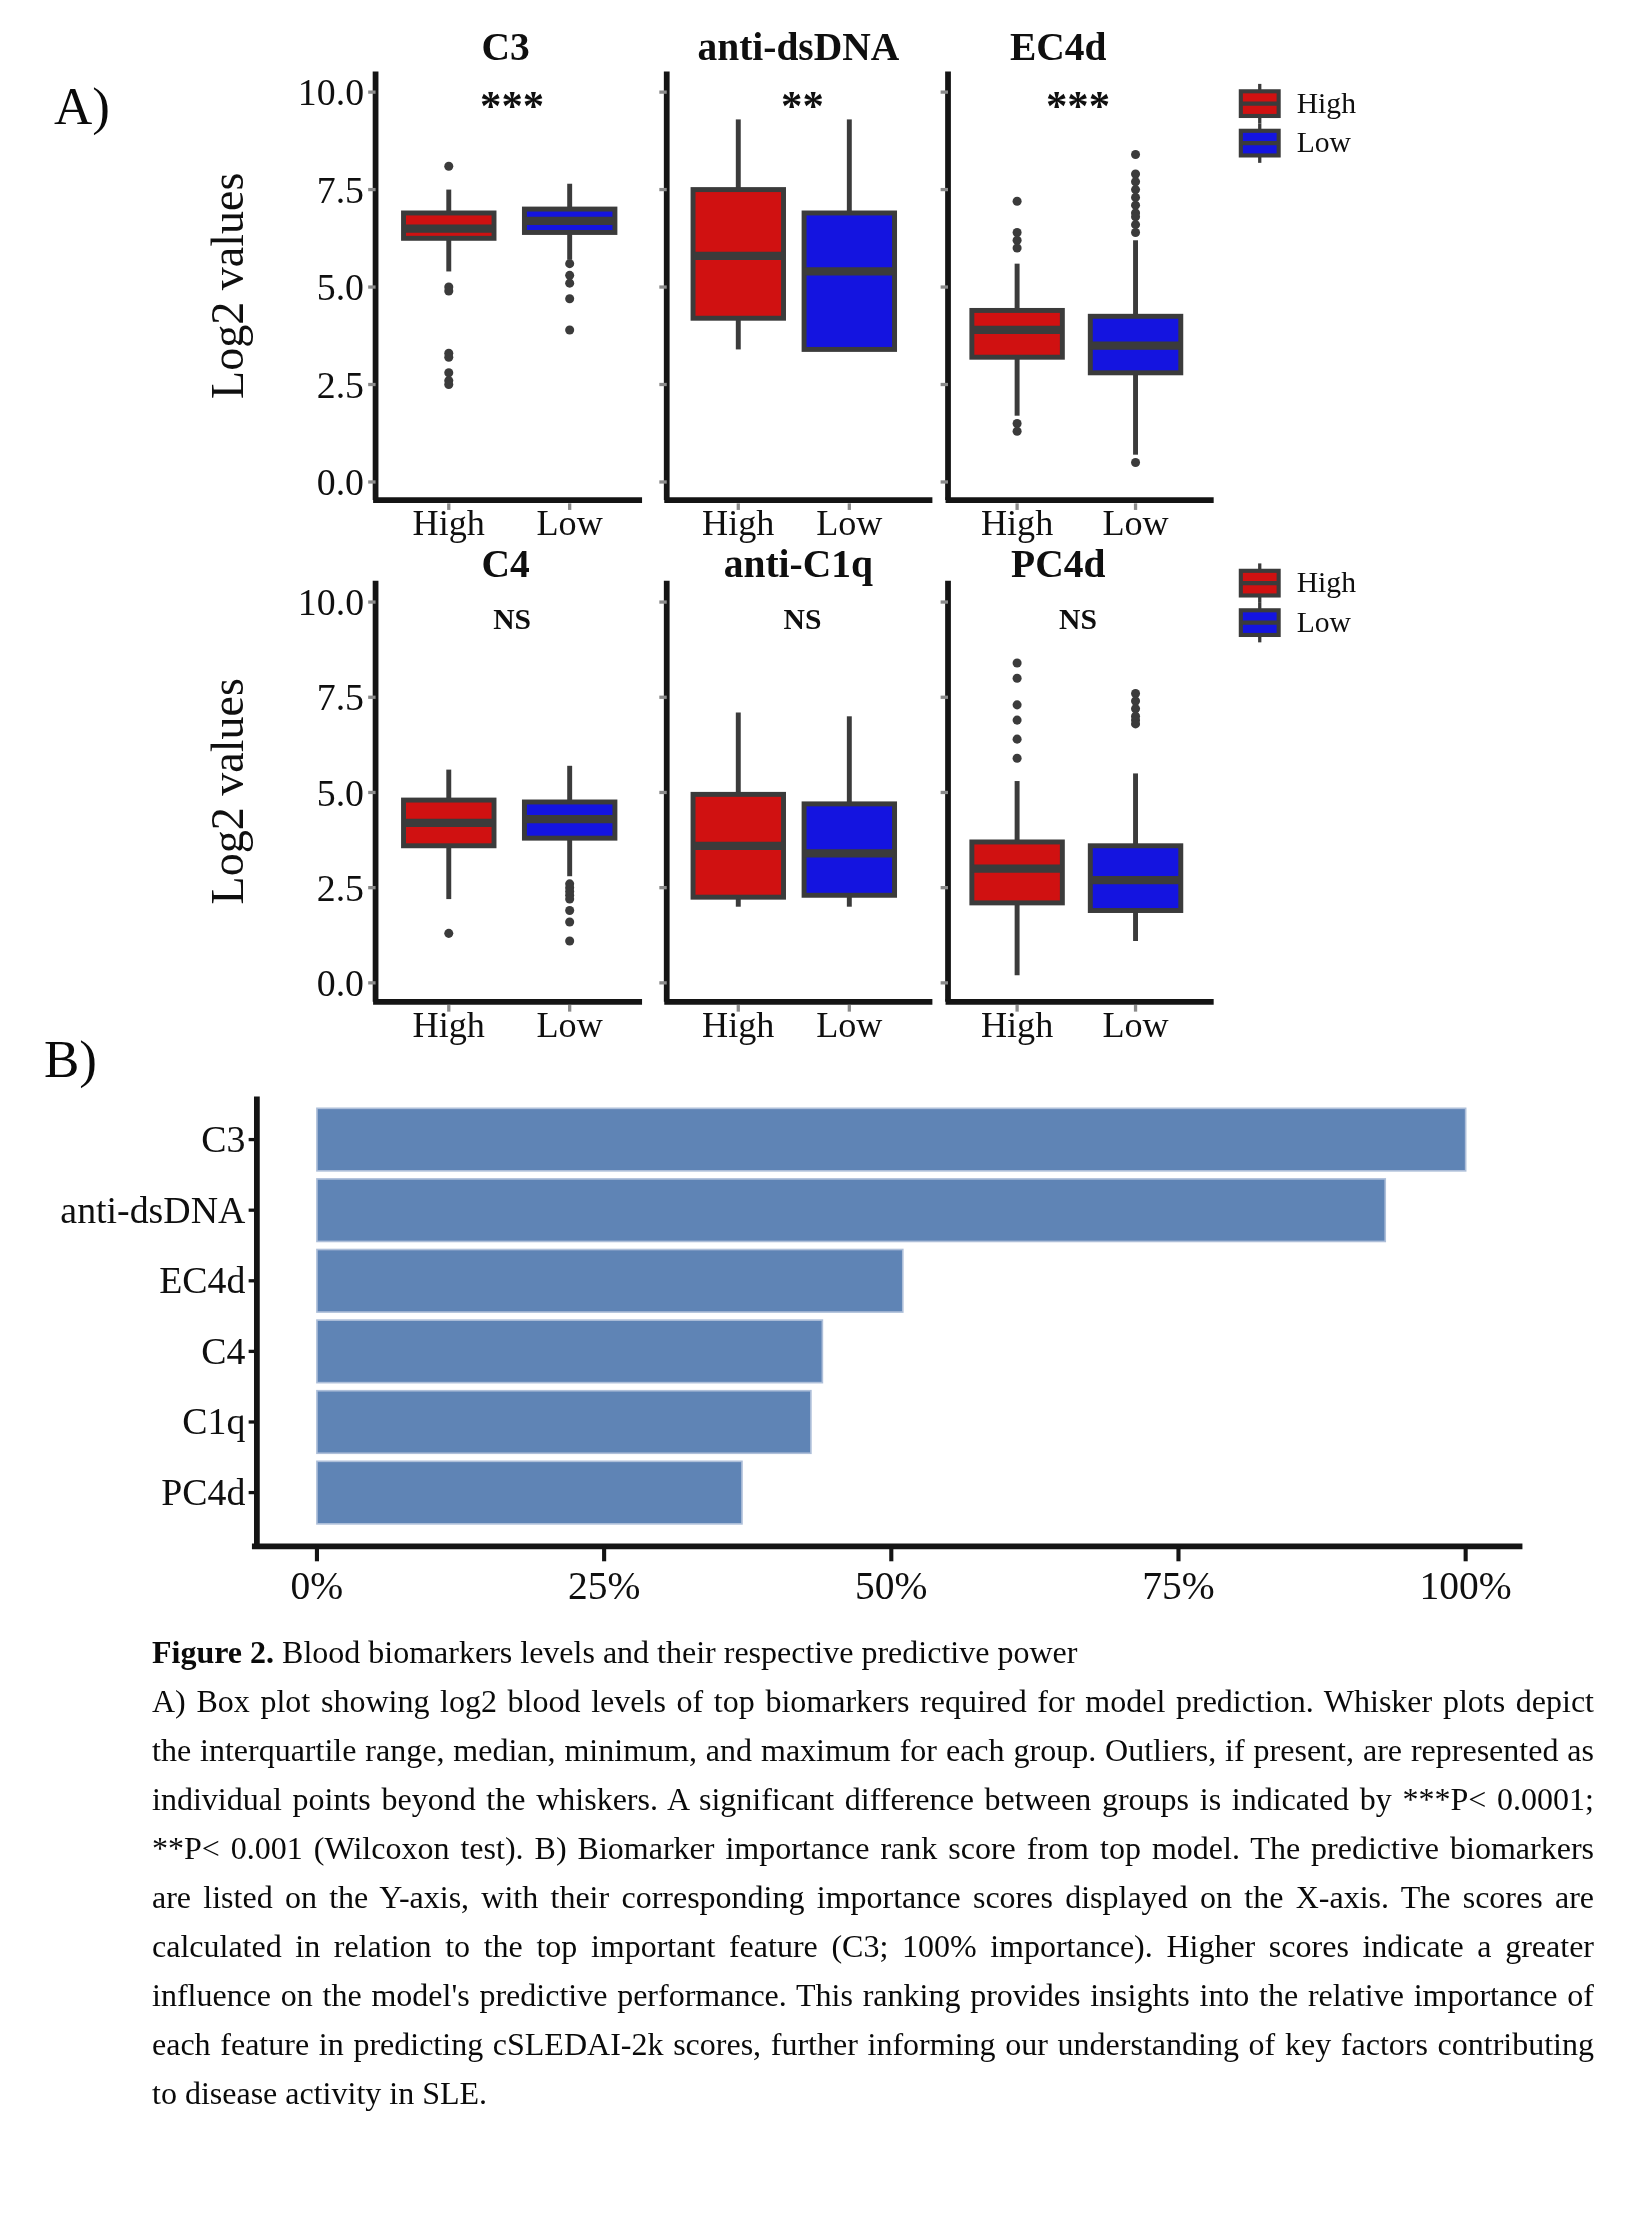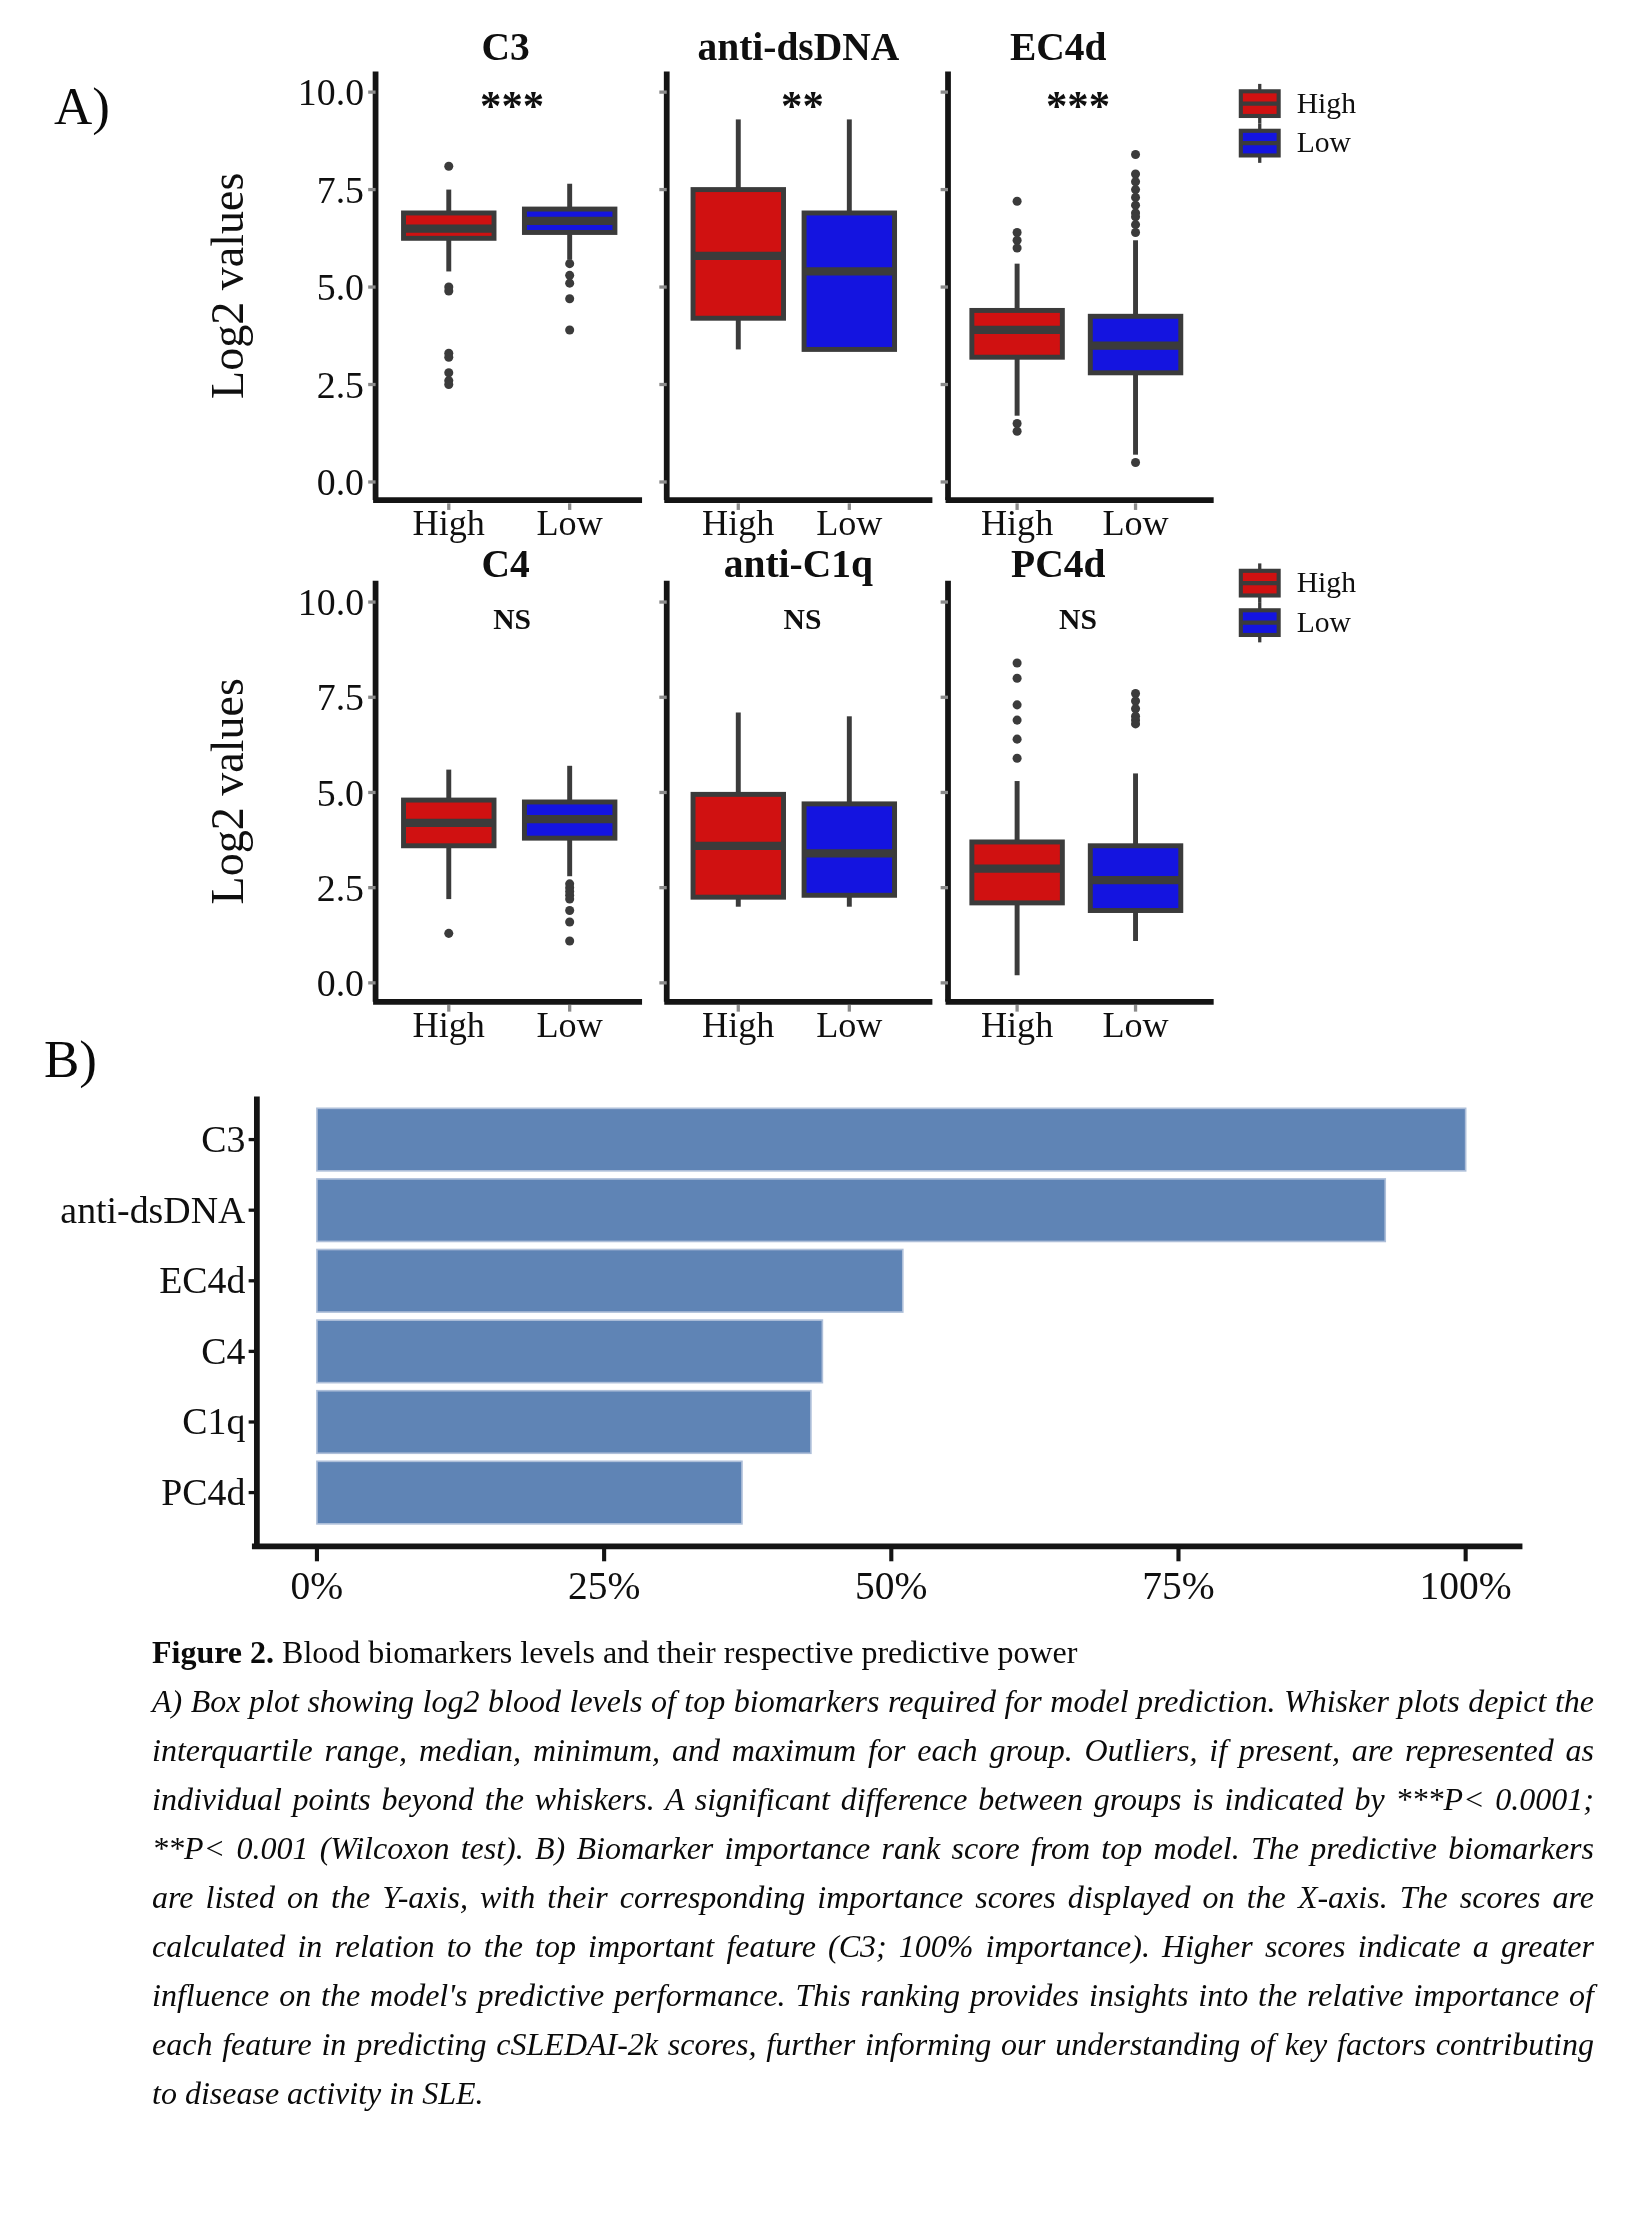--- a/index.html
+++ b/index.html
@@ -8,21 +8,21 @@
   .panel-label{position:absolute;font-size:53px;color:#0a0a0a;}
   #label-a{left:54px;top:76px;}
   #label-b{left:44px;top:1029px;}
   svg{position:absolute;left:0;}
   #panelA{top:0;}
   #panelB{top:1061px;}
   svg text{font-family:"Liberation Serif",serif;fill:#0f0f0f;}
   .caption{position:absolute;left:152px;top:1628px;width:1442px;font-size:32px;line-height:49px;color:#0a0a0a;}
   .caption p{margin:0;}
   .cap-title .bold{font-weight:700;}
-  .cap-body{text-align:justify;font-style:italic;}
+  .cap-body{text-align:justify;}
 </style>
 </head>
 <body>
 
 <div id="screen">
   <div class="panel-label" id="label-a">A)</div>
   <div class="panel-label" id="label-b">B)</div>
 
   <svg id="panelA" width="1646" height="1061" viewBox="0 0 2000 1290">
       <g>

